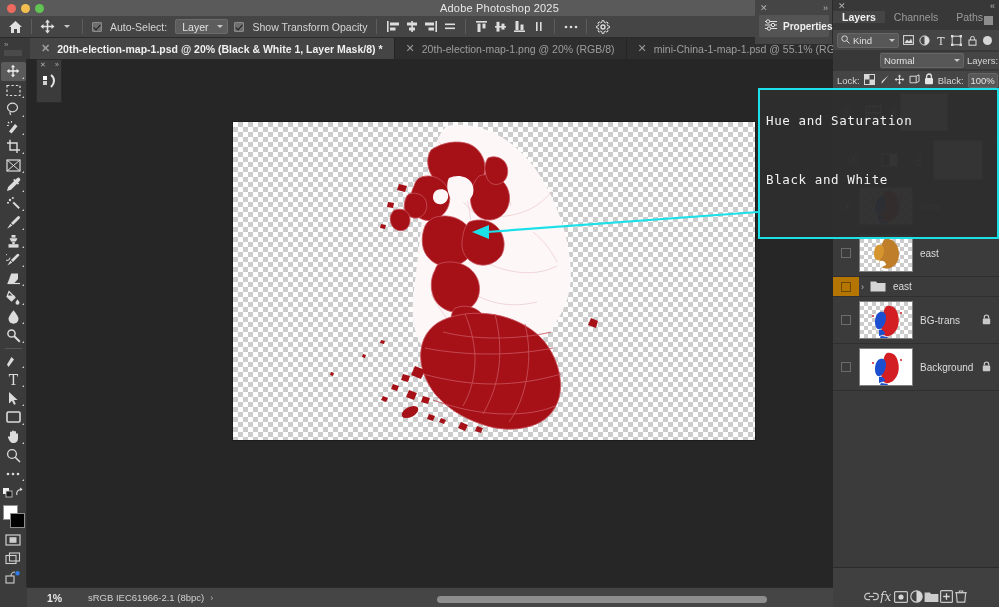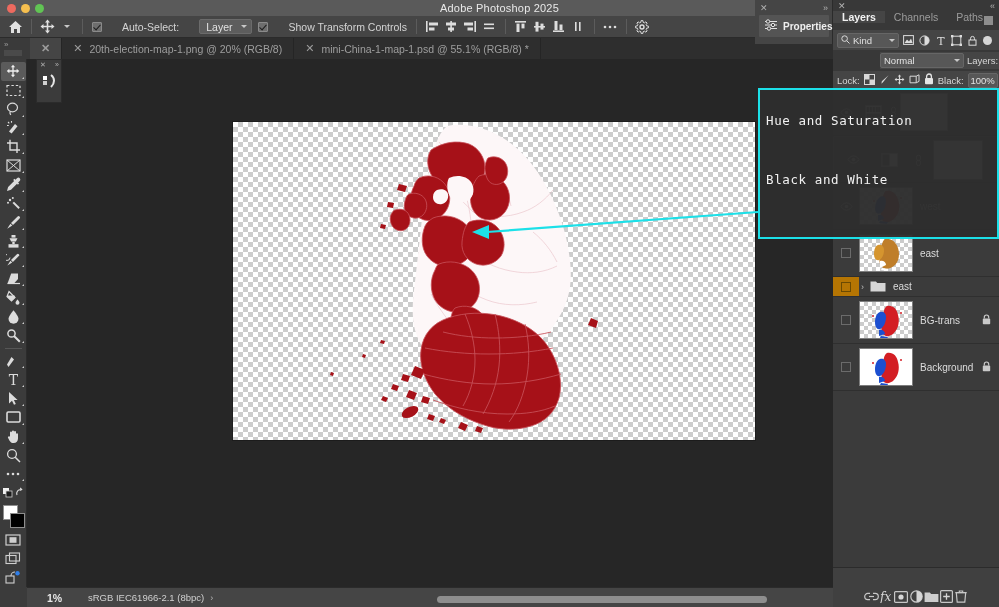--- a/index.html
+++ b/index.html
@@ -28,21 +28,21 @@
     font-size:11px; color:#e8e8e8; letter-spacing:.2px;
   }
 
   
   .optionsbar {
     position:absolute; left:0; top:16px; width:999px; height:22px;
     background:#454545; border-bottom:1px solid #2b2b2b;
     display:flex; align-items:center; padding:0 6px;
   }
   .ob-sep { width:1px; height:15px; background:#5c5c5c; margin:0 6px; }
-  .ob-item { display:flex; align-items:center; gap:20px; height:100%; padding:0 3px; }
+  .ob-item { display:flex; align-items:center; gap:8px; height:100%; padding:0 3px; }
   .ob-label { color:#d4d4d4; font-size:10.5px; white-space:nowrap; }
   .chk {
     width:10px; height:10px; background:#6e6e6e; border:1px solid #8a8a8a;
     border-radius:1px; position:relative;
   }
   .chk::after {
     content:""; position:absolute; left:2px; top:0px; width:3px; height:6px;
     border:solid #1e1e1e; border-width:0 1.6px 1.6px 0; transform:rotate(42deg);
   }
   .sel {
@@ -265,21 +265,21 @@
     <div class="ob-item">
       <div class="chk"></div>
       <span class="ob-label">Auto-Select:</span>
       <div class="sel">
         <span>Layer</span>
         <div class="caret"></div>
       </div>
     </div>
     <div class="ob-item">
       <div class="chk"></div>
-      <span class="ob-label">Show Transform Controls</span>
+      <span class="ob-label">Show Transform Opacity</span>
     </div>
     <div class="ob-sep"></div>
 
     <div class="ob-ic">
       <svg width="14" height="13" viewBox="0 0 14 13">
           <rect x="1" y="1" width="1.6" height="11" fill="#ddd"></rect>
           <rect x="4" y="2.5" width="9" height="3" fill="#ddd"></rect>
           <rect x="4" y="7.5" width="5.5" height="3" fill="#ddd"></rect>
         </svg>
     </div>
@@ -349,20 +349,21 @@
     </div>
   </div>
 
   <div class="tabbar">
     <div class="tabgrip">
       <div class="gt">»</div>
       <div class="gb"></div>
     </div>
     <div class="dtab active">
       <span class="xg">✕</span>
+      <span>20th-election-map-1.psd @ 20% (Black &amp; White 1, Layer Mask/8) *</span>
     </div>
     <div class="dtab">
       <span class="xg">✕</span>
       <span>20th-election-map-1.png @ 20% (RGB/8)</span>
     </div>
     <div class="dtab">
       <span class="xg">✕</span>
       <span>mini-China-1-map-1.psd @ 55.1% (RGB/8) *</span>
     </div>
   </div>

